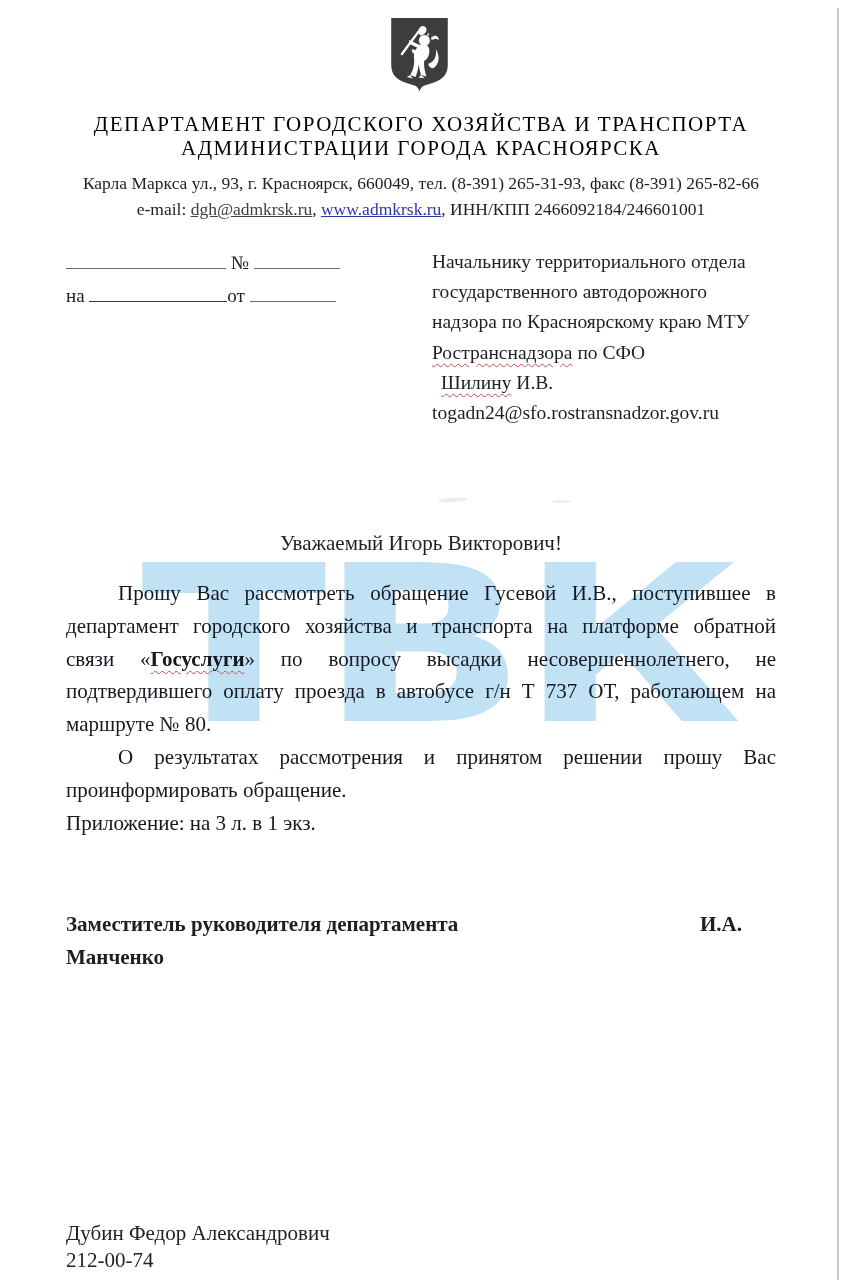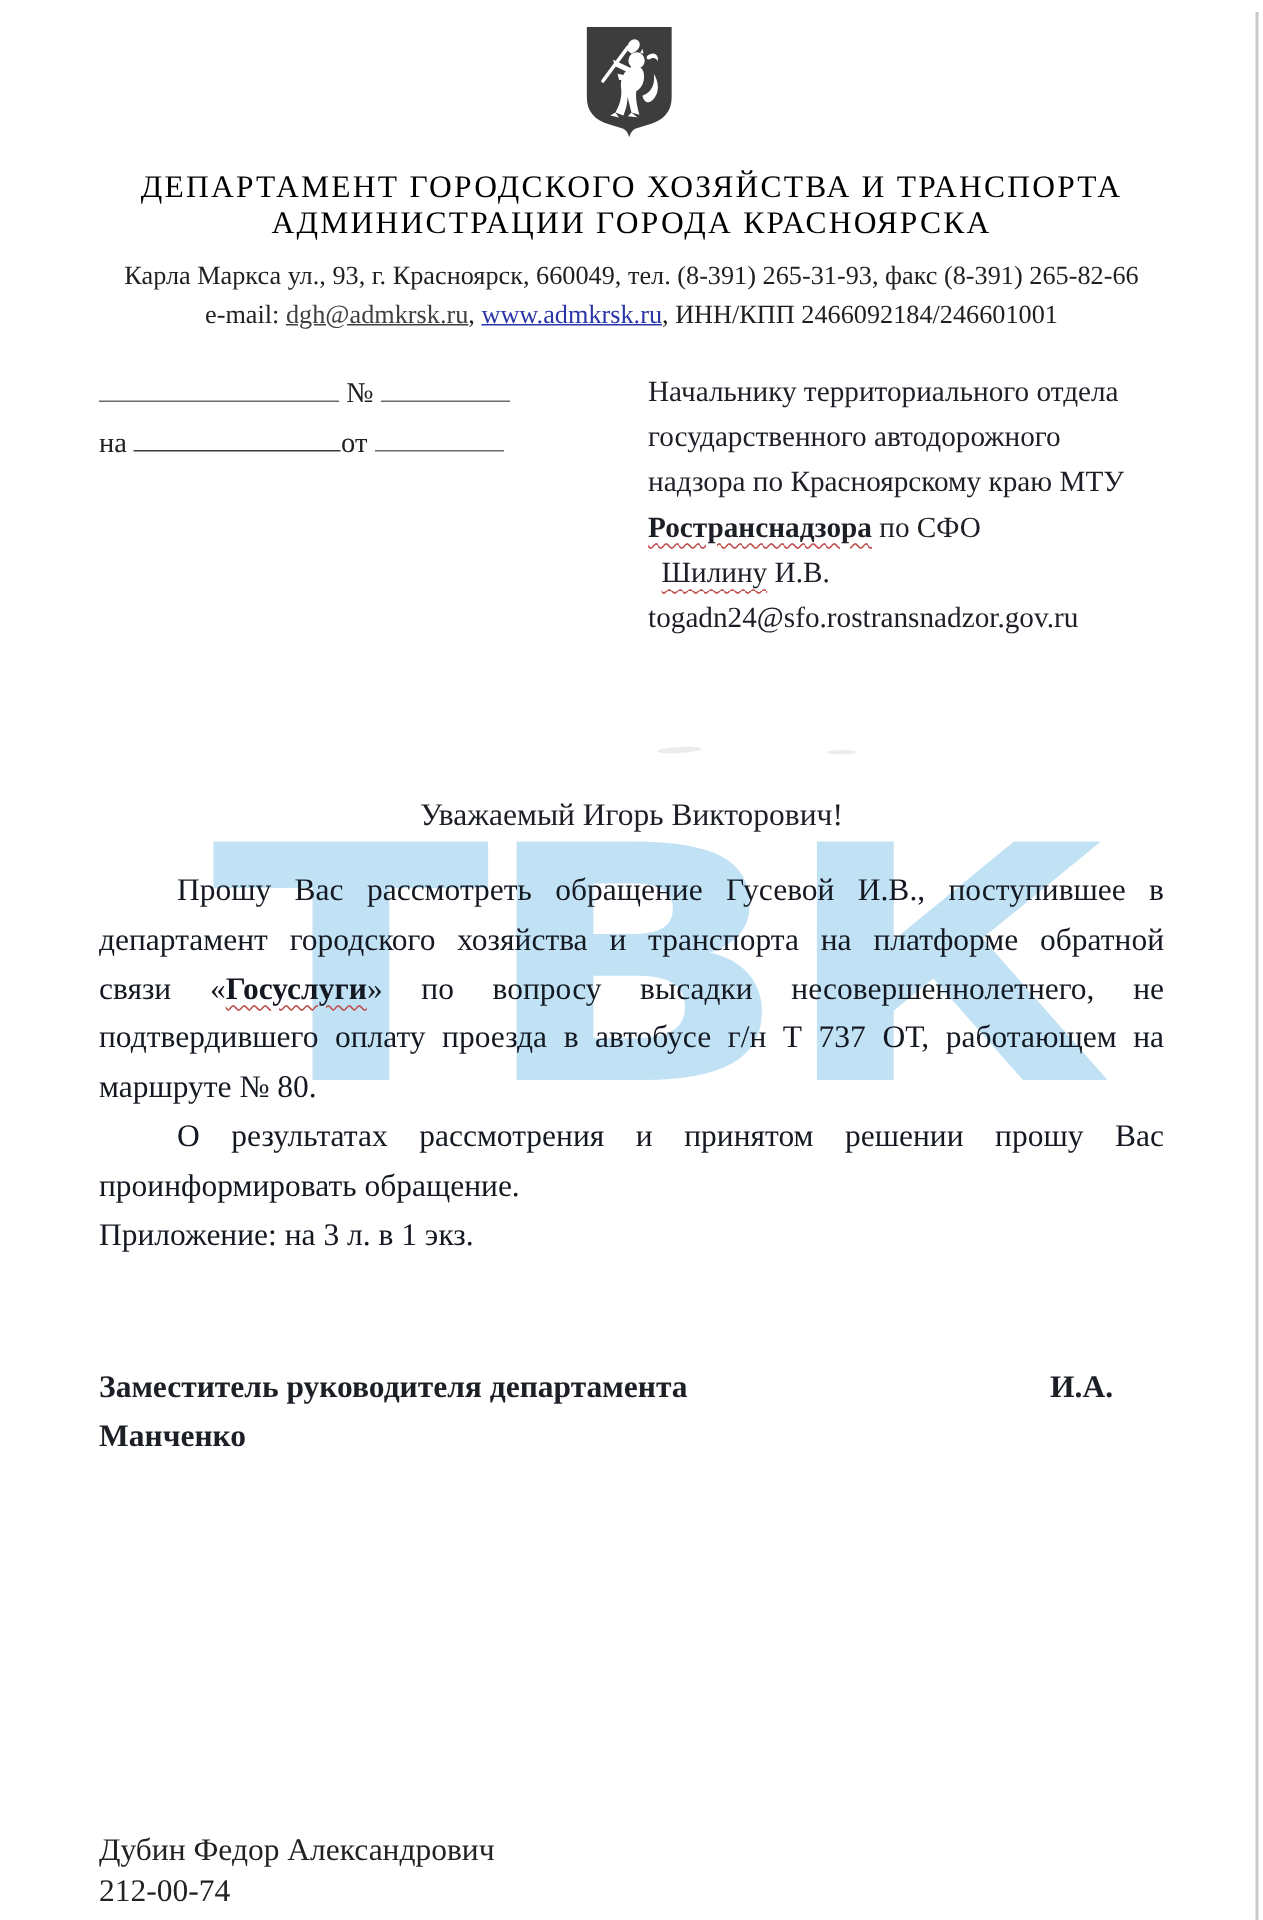--- a/index.html
+++ b/index.html
@@ -120,21 +120,21 @@
       <span>на</span>
       <span class="blank dark" style="width:138px"></span><span>от</span>
       <span class="blank" style="width:86px"></span>
     </div>
   </div>
 
   <div class="layer recipient">
     <div>Начальнику территориального отдела</div>
     <div>государственного автодорожного</div>
     <div>надзора по Красноярскому краю МТУ</div>
-    <div><span class="squiggle" style="text-decoration-color: rgb(192, 80, 77); font-weight: bold;">Ространснадзора</span><span> по СФО</span></div>
+    <div><span class="squiggle" style="text-decoration-color: rgb(192, 80, 77);">Ространснадзора</span><span> по СФО</span></div>
     <div class="indent"><span class="squiggle" style="text-decoration-color: rgb(192, 80, 77);">Шилину</span><span> И.В.</span></div>
     <div>togadn24@sfo.rostransnadzor.gov.ru</div>
   </div>
 
   <div class="layer salutation">Уважаемый Игорь Викторович!</div>
 
   <div class="layer body-text">
     <div class="bline firstline">Прошу Вас рассмотреть обращение Гусевой И.В., поступившее в</div>
     <div class="bline">департамент городского хозяйства и транспорта на платформе обратной</div>
     <div class="bline"><span>связи «</span><span class="squiggle" style="text-decoration-color: rgb(192, 80, 77); font-weight: bold;">Госуслуги</span><span>» по вопросу высадки несовершеннолетнего, не</span></div>

